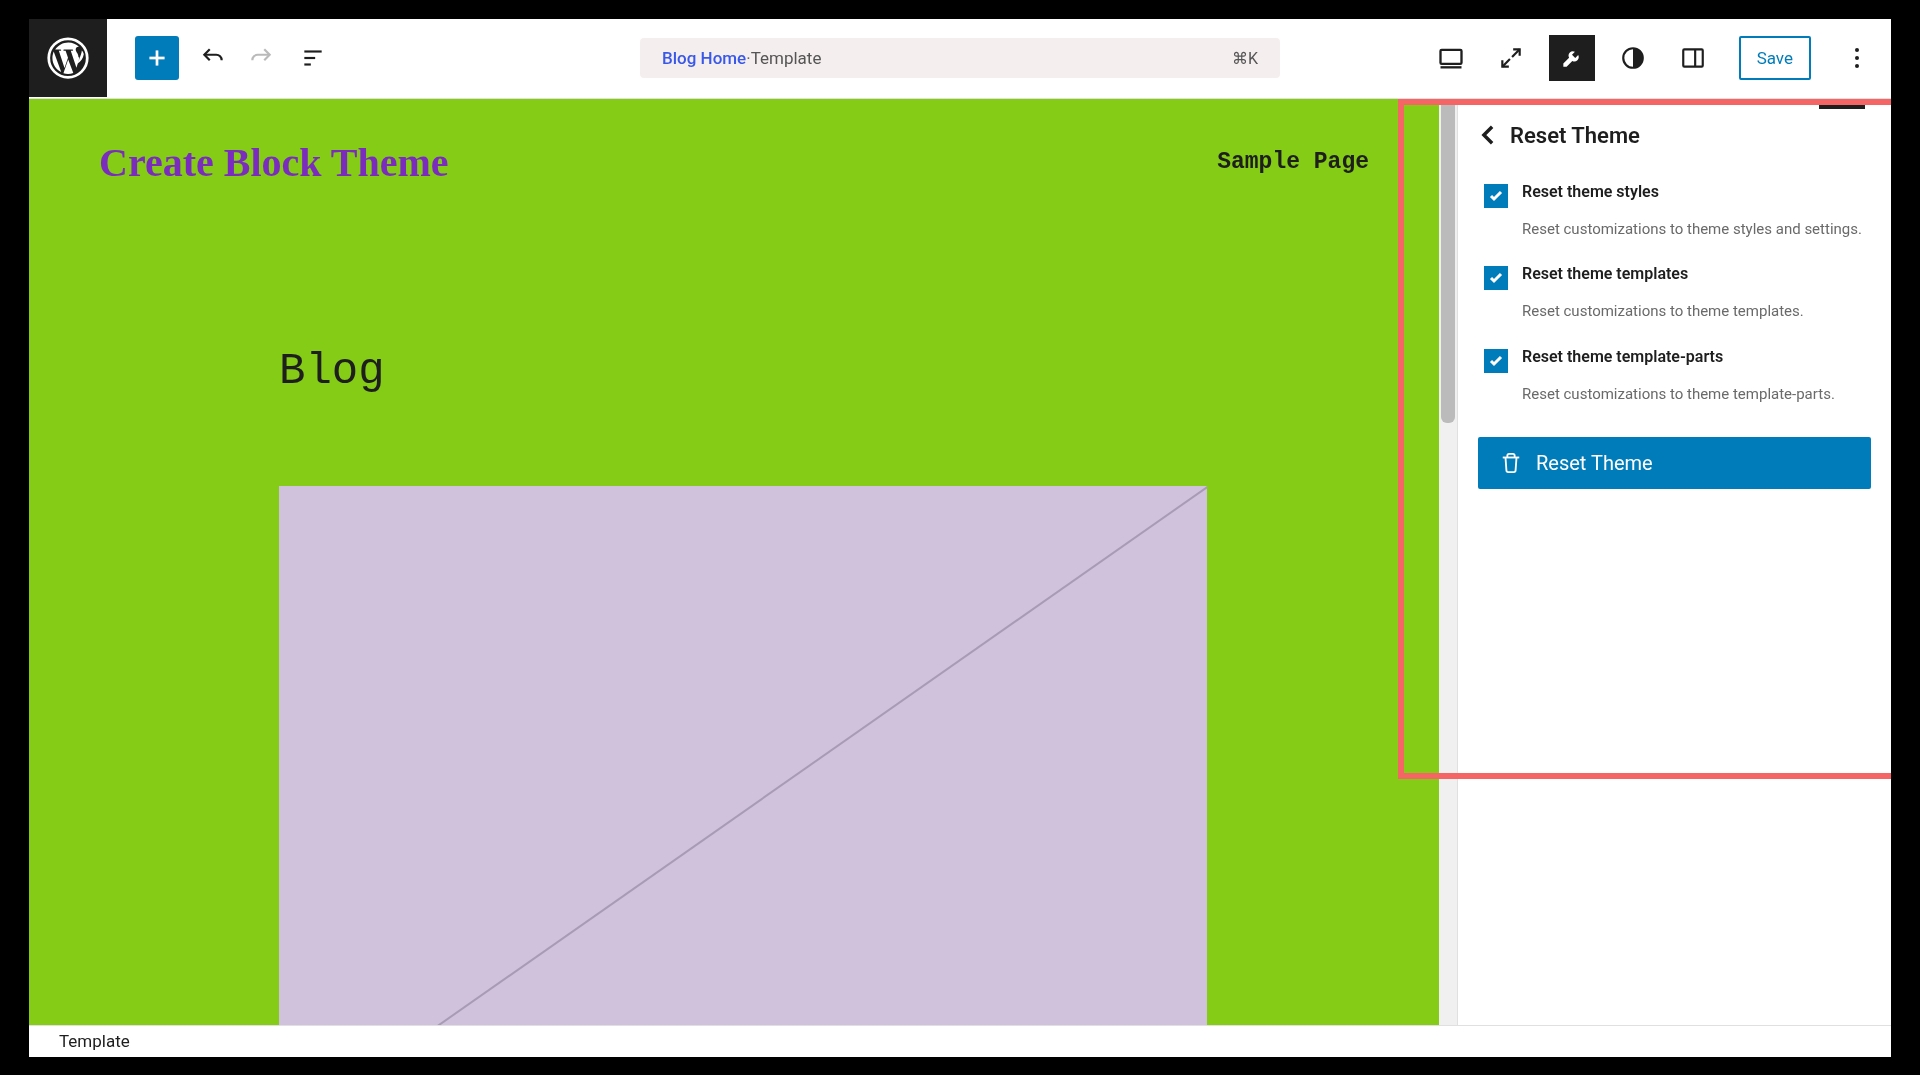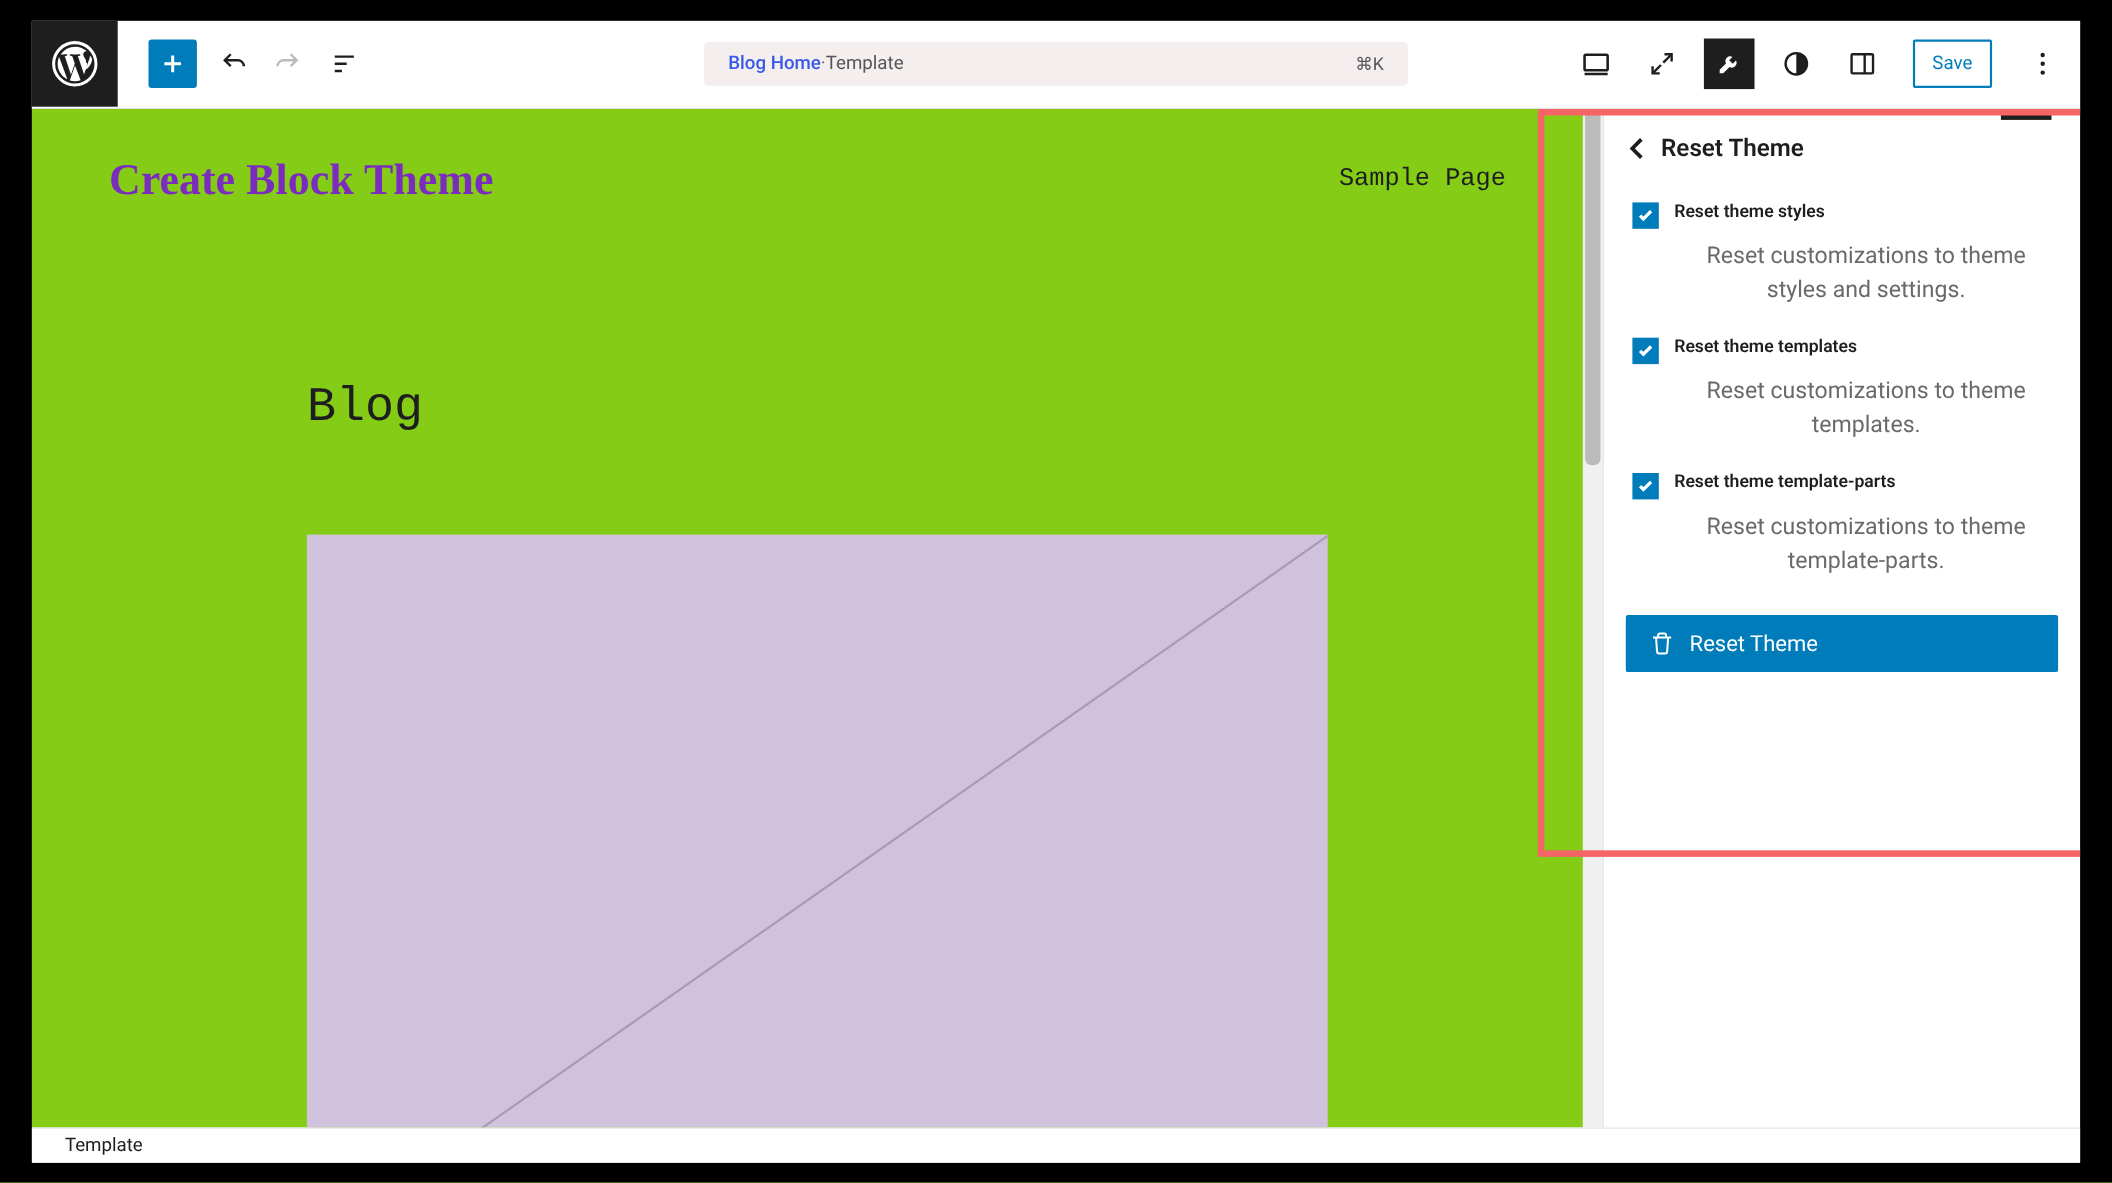--- a/index.html
+++ b/index.html
@@ -127,20 +127,21 @@
     .site-title {
       font-family: Georgia, serif;
       font-size: 40px;
       font-weight: 700;
       color: #7b2cbf;
     }
     .nav-link {
       font-family: "Courier New", monospace;
       font-size: 23px;
       color: #1e1e1e;
+      font-weight: bold;
     }
     .blog-heading {
       font-family: Liberation Mono, monospace;
       font-size: 44px;
       font-weight: 400;
       color: #1e1e1e;
       margin: 120px 0 0 250px;
     }
     .image-placeholder {
       width: 928px;
@@ -233,26 +234,25 @@
       cursor: pointer;
       margin-top: 2px;
     }
     .checkbox svg { stroke: #fff; stroke-width: 3; fill: none; }
     .option-label {
       font-size: 16px;
       font-weight: 600;
       color: #1e1e1e;
     }
     .option-desc {
-      font-size: 21px;
+      font-size: 15px;
       color: #6a6a6a;
       margin-top: 10px;
       margin-left: 38px;
       line-height: 1.5;
-      text-align: center;
     }
     .reset-btn {
       display: flex;
       align-items: center;
       gap: 14px;
       background: #007cba;
       color: #fff;
       padding: 14px 22px;
       margin: 22px 20px;
       font-size: 20px;

